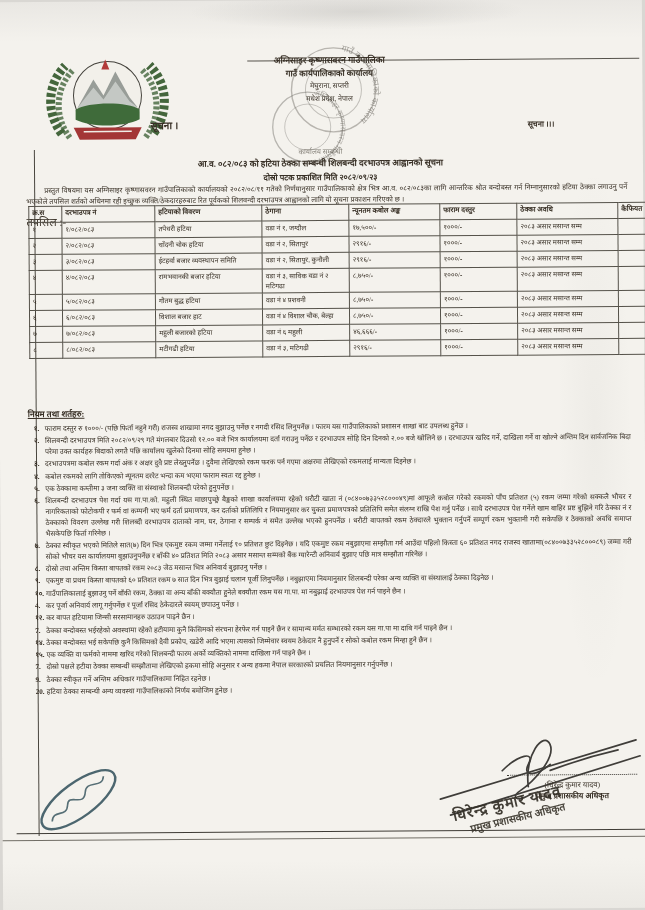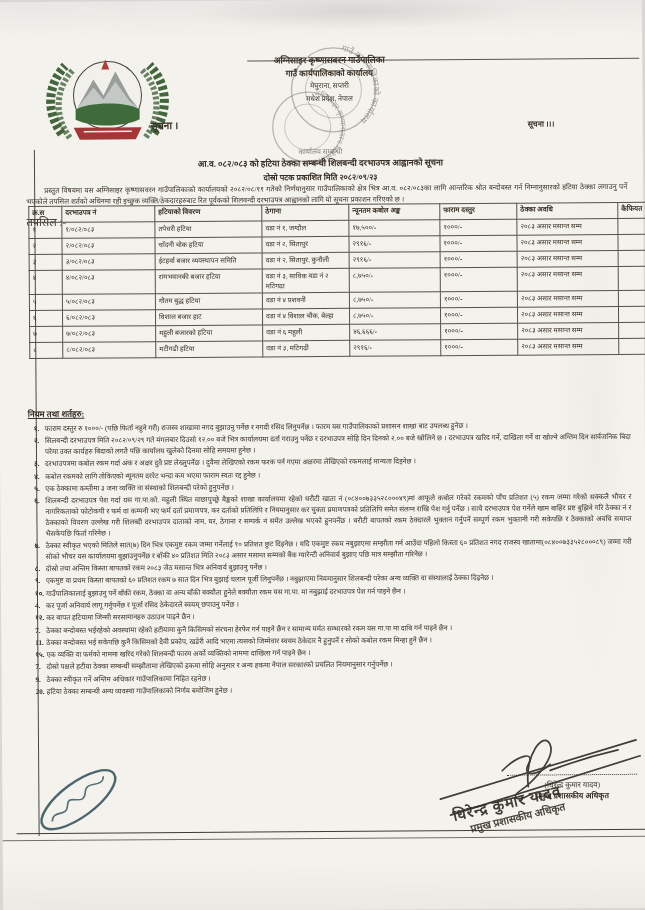--- a/index.html
+++ b/index.html
@@ -277,21 +277,21 @@
         </div>
         <div class="term">
           <span class="tnum">१२.</span>
           <span class="ttxt">कर बापत हटियामा जिन्सी सरसामानहरु उठाउन पाइने छैन ।</span>
         </div>
         <div class="term">
           <span class="tnum">7.</span>
           <span class="ttxt">ठेक्का बन्दोबस्त भईरहेको अवस्थामा रहेको हटीयामा कुनै किसिमको संरचना हेरफेर गर्न पाइने छैन र सामान्य मर्मत सम्भारको रकम यस गा.पा मा दाबि गर्न पाइने छैन ।</span>
         </div>
         <div class="term">
-          <span class="tnum">11.</span>
+          <span class="tnum">१४.</span>
           <span class="ttxt">ठेक्का बन्दोबस्त भई सकेपछि कुनै किसिमको दैवी प्रकोप, खडेरी आदि भएमा त्यसको जिम्मेवार स्वयम ठेकेदार नै हुनुपर्ने र सोको कबोल रकम मिन्हा हुने छैन ।</span>
         </div>
         <div class="term">
           <span class="tnum">१५.</span>
           <span class="ttxt">एक व्यक्ति वा फर्मको नाममा खरिद गरेको शिलबन्दी फारम अर्को व्यक्तिको नाममा दाखिला गर्न पाइने छैन ।</span>
         </div>
         <div class="term">
           <span class="tnum">7.</span>
           <span class="ttxt">दोस्रो पक्षले हटीया ठेक्का सम्बन्धी सम्झौतामा लेखिएको हकमा सोहि अनुसार र अन्य हकमा नेपाल सरकारको प्रचलित नियमानुसार गर्नुपर्नेछ ।</span>
         </div>

